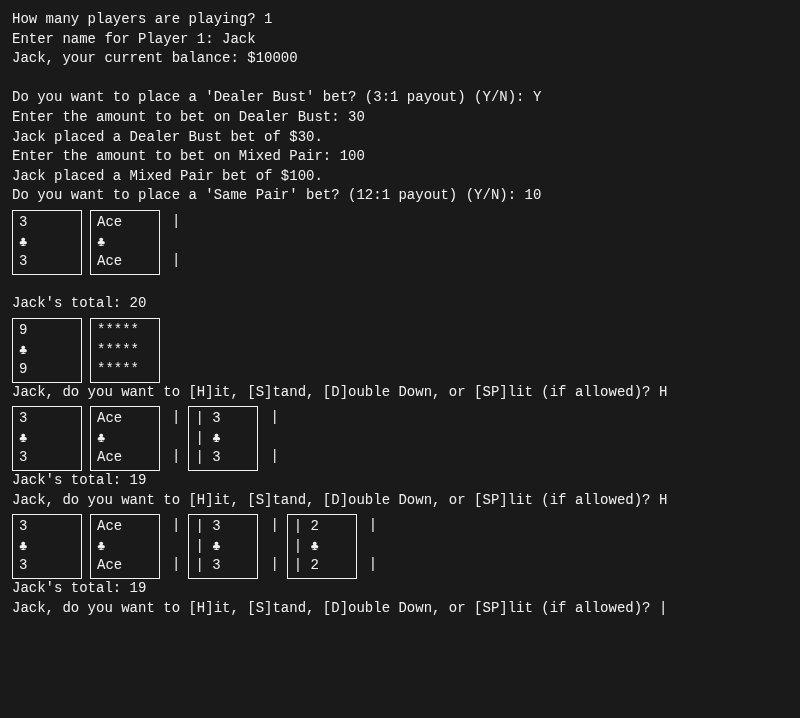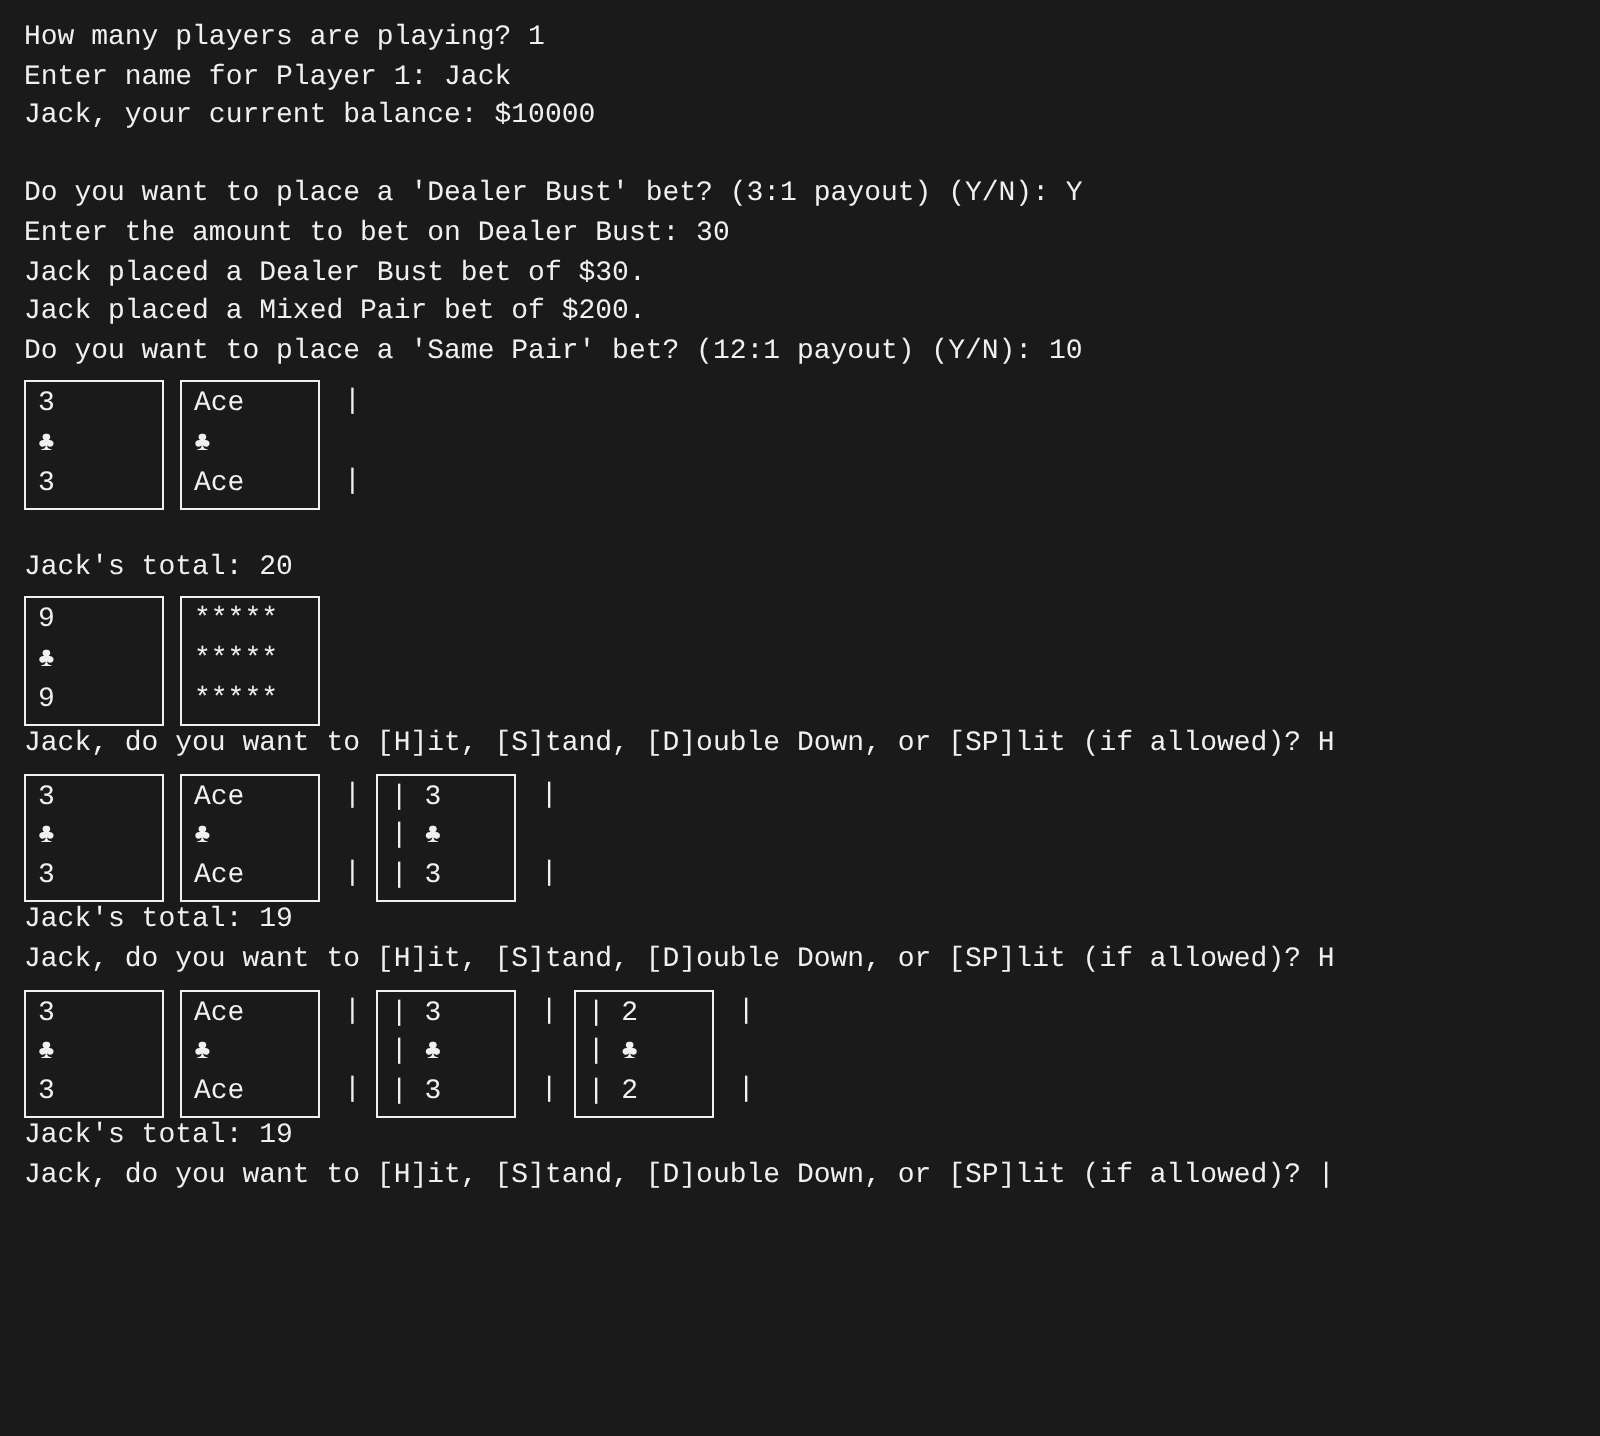--- a/index.html
+++ b/index.html
@@ -49,21 +49,22 @@
 
 <div>
 
   <span class="terminal-line">How many players are playing? 1</span>
   <span class="terminal-line">Enter name for Player 1: Jack</span>
   <span class="terminal-line">Jack, your current balance: $10000</span>
   <span class="terminal-line"> </span>
   <span class="terminal-line">Do you want to place a 'Dealer Bust' bet? (3:1 payout) (Y/N): Y</span>
   <span class="terminal-line">Enter the amount to bet on Dealer Bust: 30</span>
   <span class="terminal-line">Jack placed a Dealer Bust bet of $30.</span>
-  <span class="terminal-line">Jack placed a Mixed Pair bet of $200.</span>
+  <span class="terminal-line">Enter the amount to bet on Mixed Pair: 100</span>
+  <span class="terminal-line">Jack placed a Mixed Pair bet of $100.</span>
   <span class="terminal-line">Do you want to place a 'Same Pair' bet? (12:1 payout) (Y/N): 10</span>
 
   <div style="margin-top:4px; display:flex; align-items:flex-start; gap:4px;">
     <div class="card">3
 ♣
 3</div>
     <div class="card">Ace
 ♣
 Ace</div>
     <div style="font-family:'Courier New',monospace; font-size:14px; line-height:1.4; white-space:pre; display:inline-block; padding:2px 4px;">|

